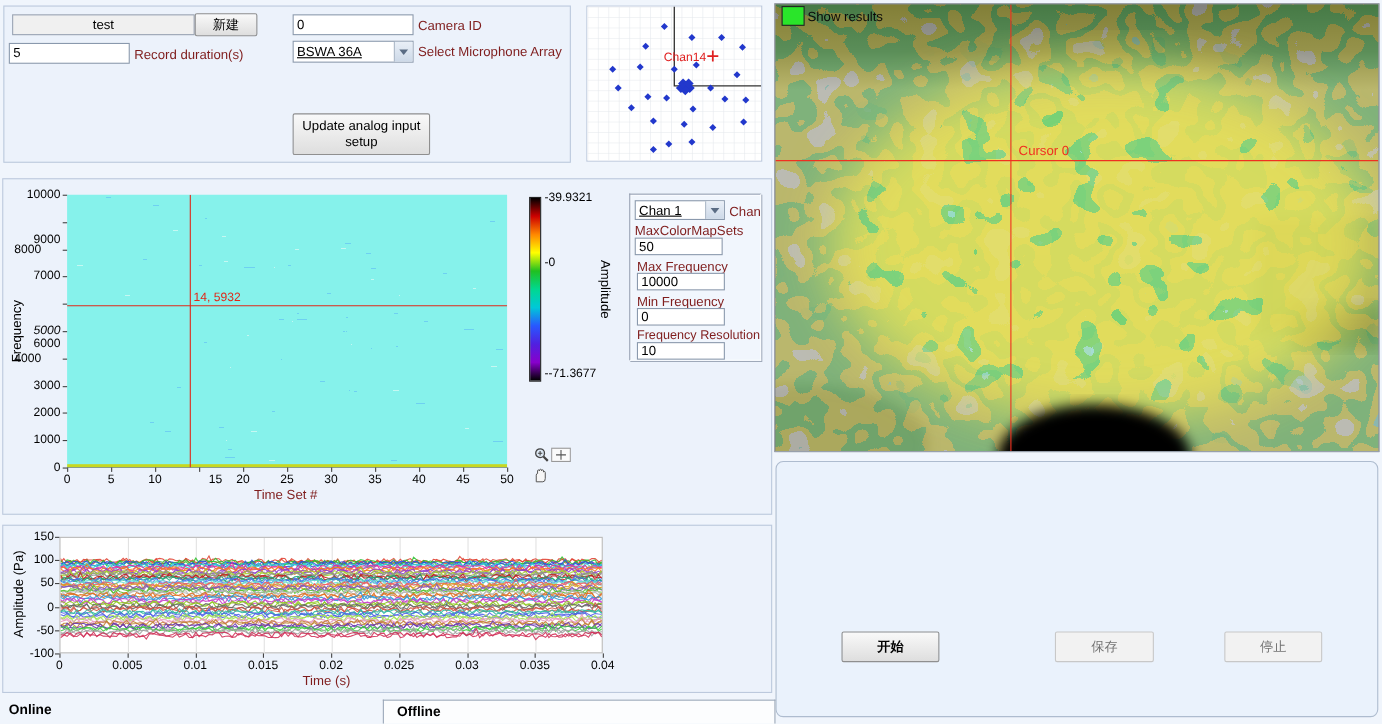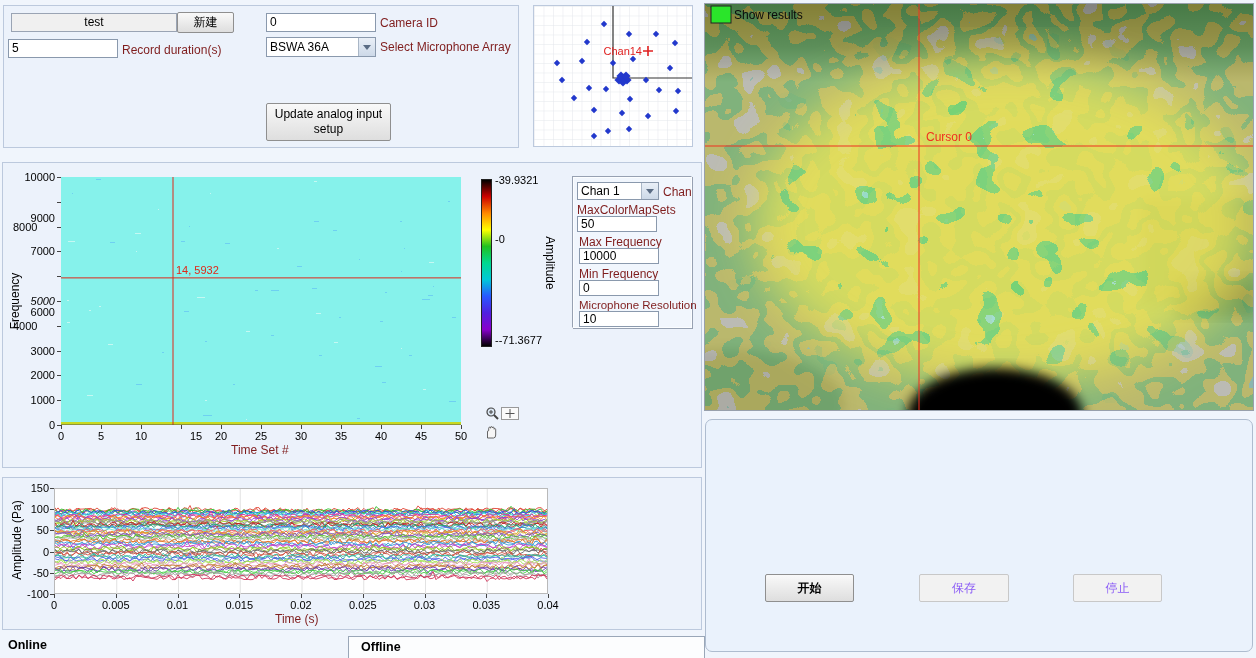--- a/index.html
+++ b/index.html
@@ -24,25 +24,25 @@
   input.textbox { outline:none; }
   .textbox.gray { background:#f0f0f0; text-align:center; border-color:#9aa4b4; }
   .btn {
     position:absolute;
     background:linear-gradient(#f9f9f9,#ececec 48%,#dedede);
     border:1px solid #8f8f8f; border-radius:2px;
     font-family:"Liberation Sans",sans-serif; font-size:12px; color:#000;
     text-align:center; cursor:pointer; line-height:1.25;
   }
   .btn:disabled, .btn.disabled {
-    color:#8b5cf6; background:#f2f2f2; border-color:#c8c8c8;
+    color:#737373; background:#f2f2f2; border-color:#c8c8c8;margin-left:40px;
   }
   .dropdown {
     position:absolute; background:#fff; border:1px solid #8a99ad;
-    display:flex; align-items:center;
+    display:flex; align-items:center;text-decoration:underline;
   }
   .dropdown .dd-text { flex:1; padding-left:3px; line-height:16px; }
   .dropdown .dd-arrow {
     width:17px; align-self:stretch;
     background:linear-gradient(#e9eff7,#cdd9e8);
     border-left:1px solid #a9b6c6;
     display:flex; align-items:center; justify-content:center;
   }
   .dropdown .dd-arrow::after {
     content:""; width:0; height:0;
@@ -203,21 +203,21 @@
         <span class="dd-text">Chan 1</span>
         <span class="dd-arrow"></span>
       </div>
       <div class="lbl" style="left:90px; top:8px;">Chan</div>
       <div class="lbl" style="left:4px; top:26px;">MaxColorMapSets</div>
       <input class="textbox" style="left: 4px; top: 39px; width: 80px; height: 16px;" value="50">
       <div class="lbl" style="left:6px; top:58px;">Max Frequency</div>
       <input class="textbox" style="left: 6px; top: 71px; width: 80px; height: 16px;" value="10000">
       <div class="lbl" style="left:6px; top:90px;">Min Frequency</div>
       <input class="textbox" style="left: 6px; top: 103px; width: 80px; height: 16px;" value="0">
-      <div class="lbl" style="left:6px; top:122px; font-size:11.5px;">Microphone Resolution</div>
+      <div class="lbl" style="left:6px; top:122px; font-size:11.5px;">Frequency Resolution</div>
       <input class="textbox" style="left: 6px; top: 134px; width: 80px; height: 16px;" value="10">
     </div>
   <div class="tick-mark" style="left:58px; top:262px; width:1px; height:4px;"></div>
       <div class="tick-label" style="left:43px; top:267px; width:30px; text-align:center;">0</div>
       <div class="tick-mark" style="left:98px; top:262px; width:1px; height:4px;"></div>
       <div class="tick-label" style="left:83px; top:267px; width:30px; text-align:center;">5</div>
       <div class="tick-mark" style="left:138px; top:262px; width:1px; height:4px;"></div>
       <div class="tick-label" style="left:123px; top:267px; width:30px; text-align:center;">10</div>
       <div class="tick-mark" style="left:178px; top:262px; width:1px; height:4px;"></div>
       <div class="tick-label" style="left:178px; top:267px; width:30px; text-align:center;">15</div>

